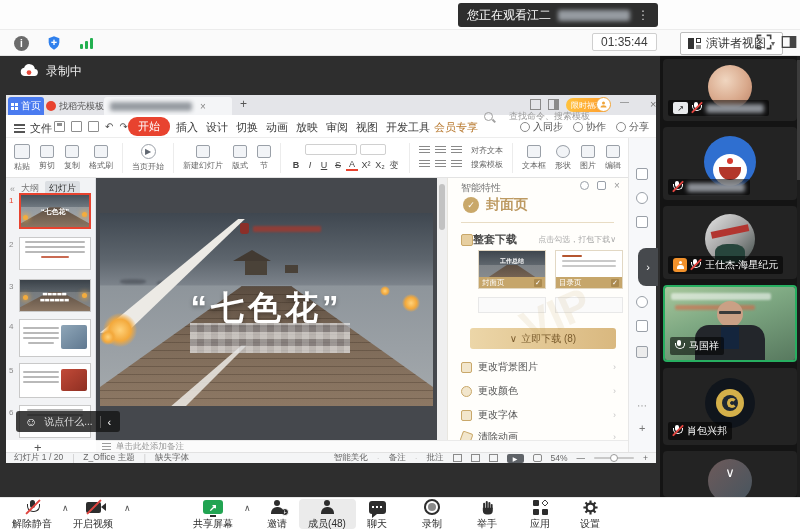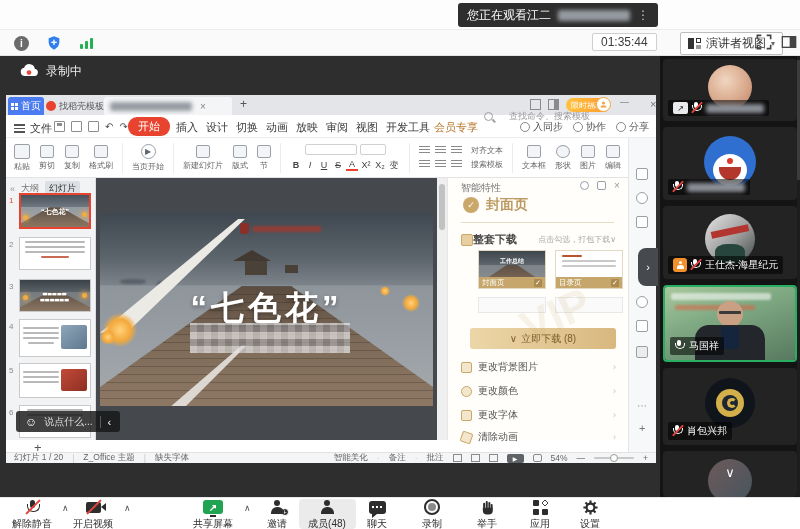--- a/index.html
+++ b/index.html
@@ -630,20 +630,24 @@
   <span class="rsic rd" style="top:192px;"></span>
   <span class="rsic" style="top:216px;"></span>
   <div class="abs darktab">›</div>
   <span class="rsic rd" style="top:296px;"></span>
   <span class="rsic" style="top:320px;"></span>
   <span class="rsic" style="top:346px;background:#ececec;"></span>
   <span class="abs" style="left:637px;top:400px;color:#999;font-size:10px;">⋯</span>
   <span class="abs" style="left:639px;top:422px;color:#777;font-size:11px;">+</span>
 
   <span class="abs addslide">+</span>
+  <div class="abs notesbar">
+    <i></i>
+    <b>单击此处添加备注</b>
+  </div>
   <div class="abs statusbar">
     <span>幻灯片 1 / 20</span>
     <span class="sb-sep">|</span>
     <span>Z_Office 主题</span>
     <span class="sb-sep">|</span>
     <span>缺失字体</span>
     <span style="margin-left:auto;">智能美化</span>
     <span class="sb-sep">·</span>
     <span>备注</span>
     <span class="sb-sep">·</span>

